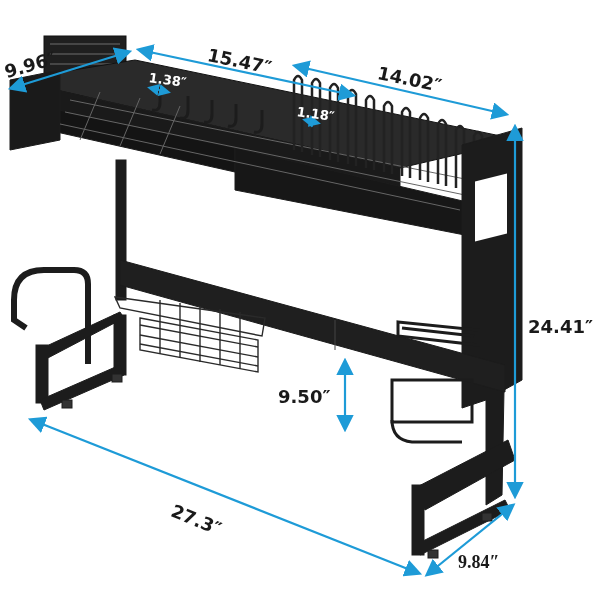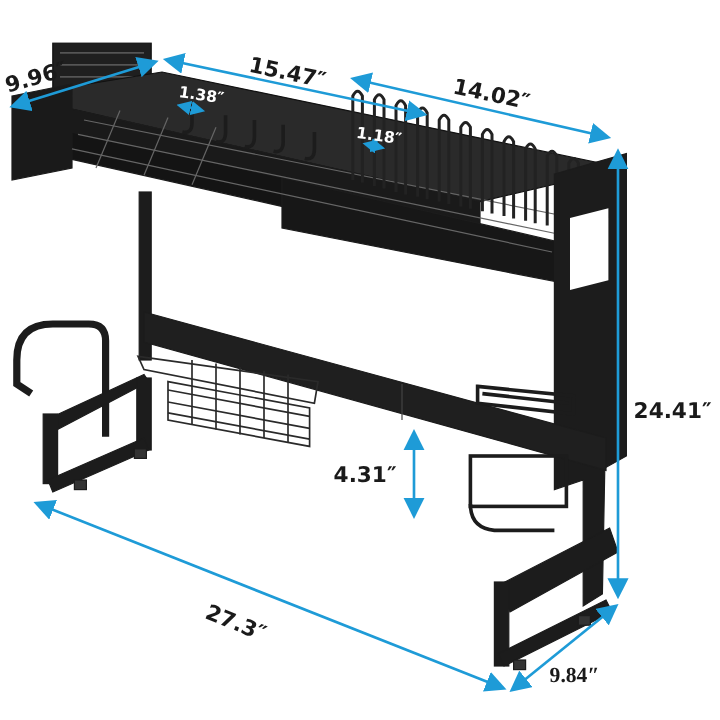--- a/index.html
+++ b/index.html
@@ -123,17 +123,17 @@
       <line x1="32" y1="420" x2="418" y2="573" marker-start="url(#ah)" marker-end="url(#ah)"></line>
       <line x1="428" y1="574" x2="512" y2="506" marker-start="url(#ah)" marker-end="url(#ah)"></line>
     </g>
   </svg>
 
   <div class="dim-label dim-large" style="left:2px;top:62px;transform:rotate(-16deg);">9.96″</div>
   <div class="dim-label dim-large" style="left:210px;top:44px;transform:rotate(12deg);">15.47″</div>
   <div class="dim-label dim-large" style="left:380px;top:62px;transform:rotate(12deg);">14.02″</div>
   <div class="dim-label dim-small" style="left:150px;top:70px;transform:rotate(8deg);color:#ffffff;">1.38″</div>
   <div class="dim-label dim-small" style="left:298px;top:104px;transform:rotate(8deg);color:#ffffff;">1.18″</div>
-  <div class="dim-label dim-large" style="left:528px;top:332px;">24.41″</div>
-  <div class="dim-label dim-large" style="left:278px;top:386px;">4.31″</div>
+  <div class="dim-label dim-large" style="left:528px;top:316px;">24.41″</div>
+  <div class="dim-label dim-large" style="left:278px;top:386px;">9.50″</div>
   <div class="dim-label dim-large" style="left:176px;top:500px;transform:rotate(22deg);">27.3″</div>
   <div class="dim-label dim-large" style="left:458px;top:552px;font-family:Liberation Serif, serif;">9.84″</div>
 </div>
 
 </body></html>

